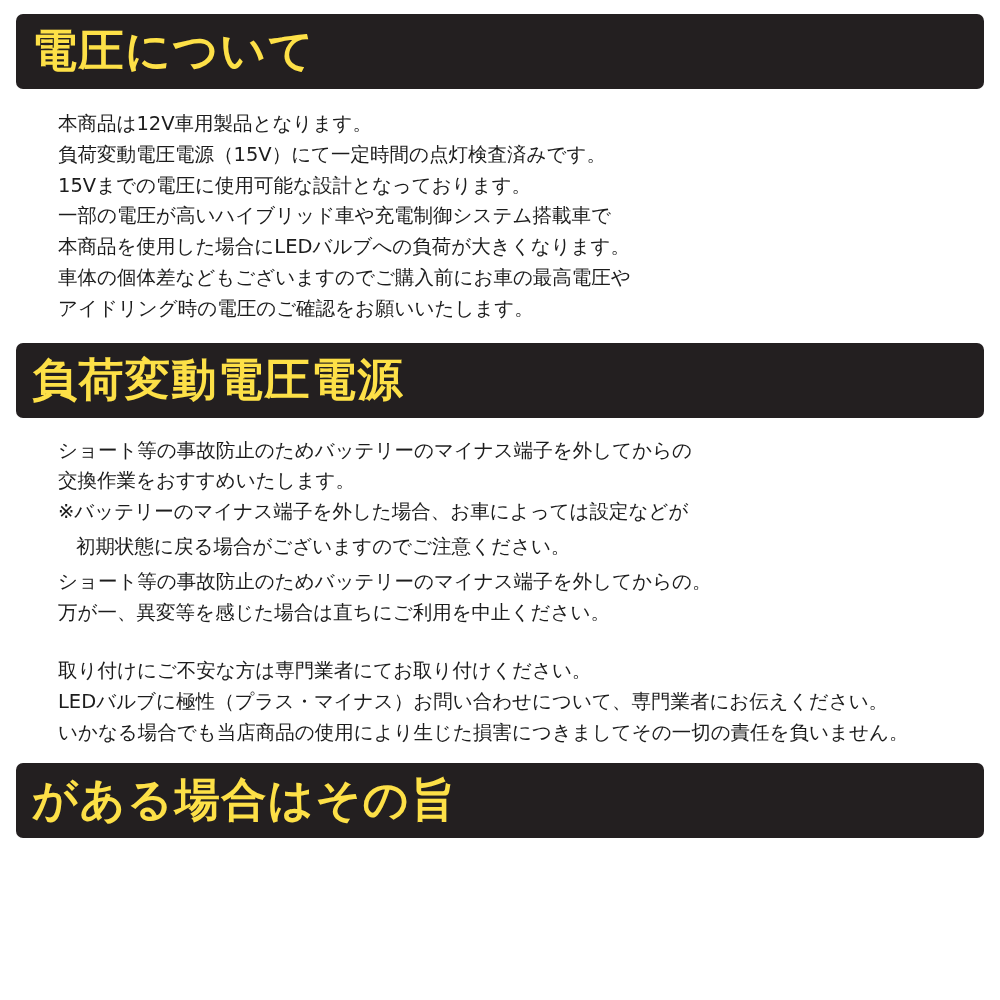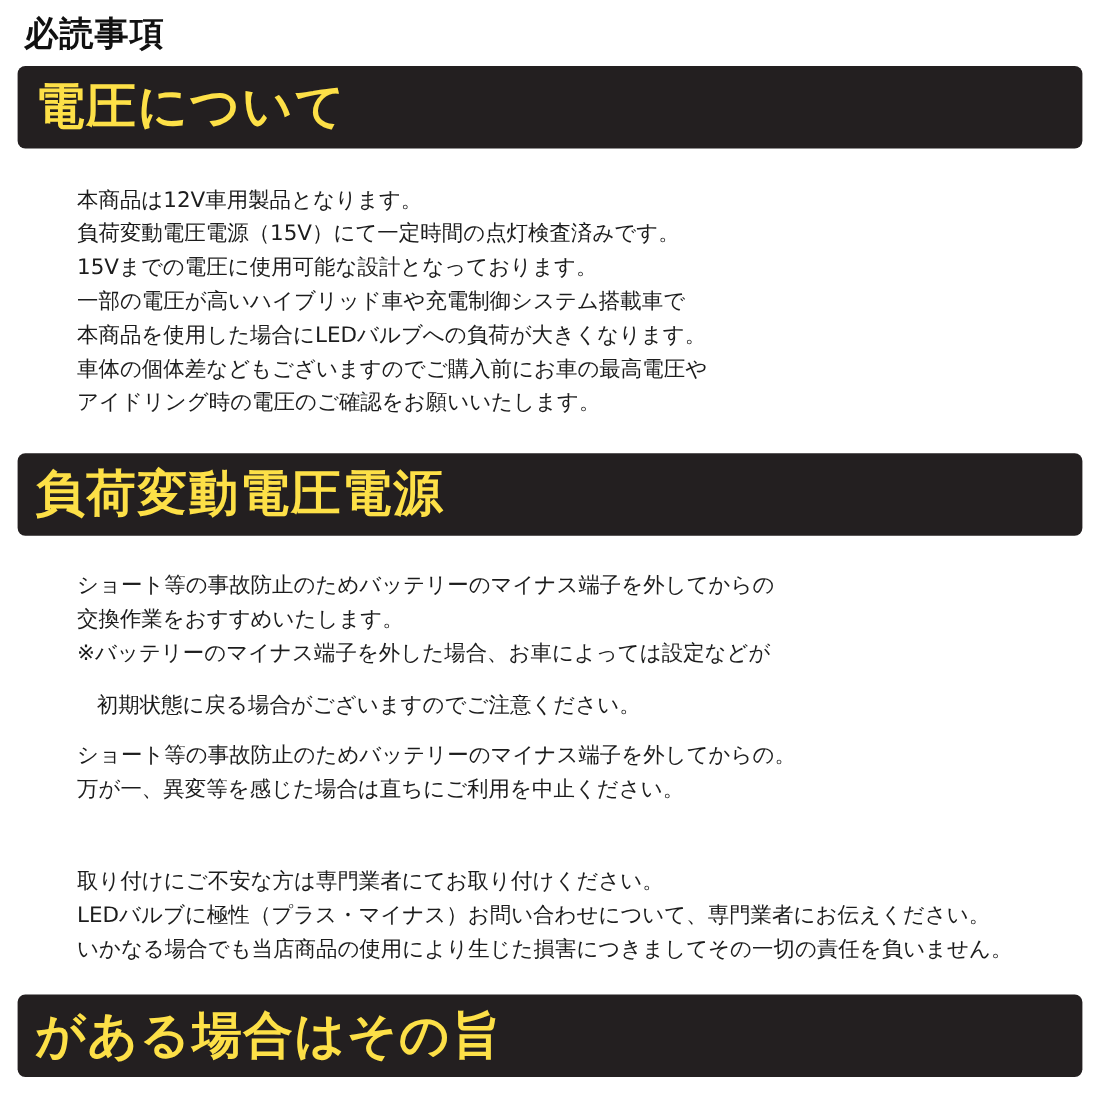--- a/index.html
+++ b/index.html
@@ -43,39 +43,38 @@
     border-radius: 7px;
     box-sizing: border-box;
   }
   .section-body {
     padding: 14px 16px 10px 38px;
     font-size: 19.5px;
     line-height: 1.58;
     color: #1c1c1c;
   }
   .section-body p {
-    margin: 16px;
+    margin: 4px;
     white-space: pre-wrap;
   }
   .para-gap {
     height: 20px;
   }
   .indent {
     padding-left: 18px;
   }
   #s1 .section-body { padding-top: 16px; padding-bottom: 12px; }
   #s2 .section-body { padding-bottom: 8px; }
   #s3 .section-body { padding-top: 16px; }
 </style>
 </head>
 <body>
 
 <div class="page">
 
-  <h1 class="doc-title">必読事項</h1>
 
   <div class="section" id="s1">
     <div class="section-header">電圧について</div>
     <div class="section-body">
       <p>本商品は12V車用製品となります。
 負荷変動電圧電源（15V）にて一定時間の点灯検査済みです。
 15Vまでの電圧に使用可能な設計となっております。
 一部の電圧が高いハイブリッド車や充電制御システム搭載車で
 本商品を使用した場合にLEDバルブへの負荷が大きくなります。
 車体の個体差などもございますのでご購入前にお車の最高電圧や

